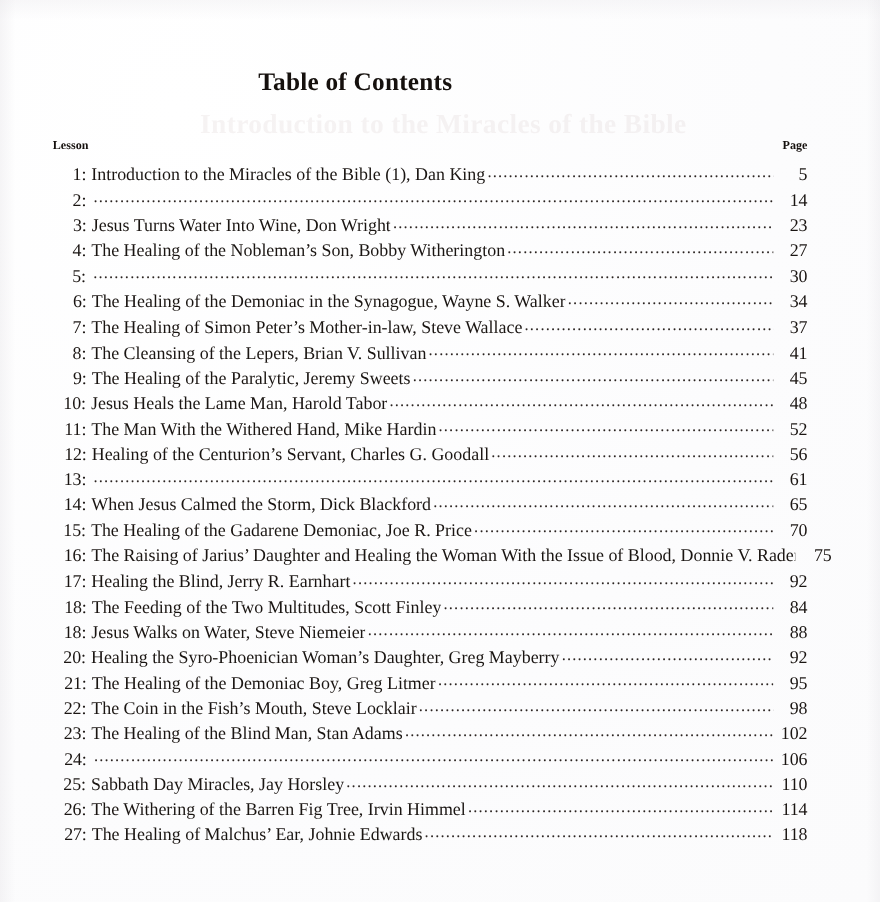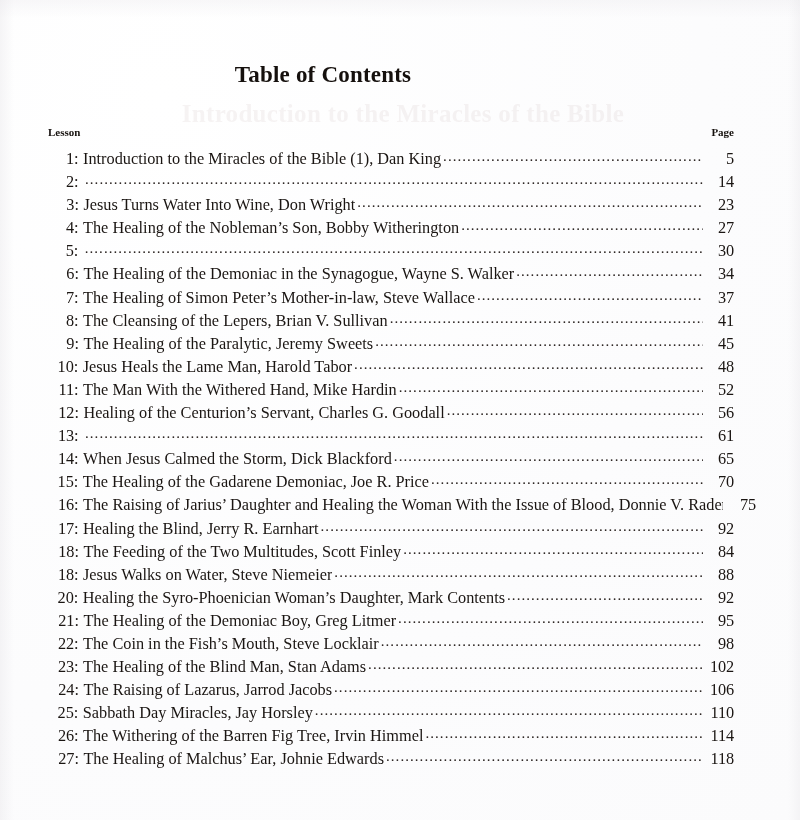--- a/index.html
+++ b/index.html
@@ -282,21 +282,21 @@
       <div class="toc-row">
         <span class="toc-num">18</span>
         <span class="toc-colon">:</span>
         <span class="toc-title">Jesus Walks on Water, Steve Niemeier</span>
         <span class="toc-dots">............................................................................................................................................</span>
         <span class="toc-page">88</span>
       </div>
       <div class="toc-row">
         <span class="toc-num">20</span>
         <span class="toc-colon">:</span>
-        <span class="toc-title">Healing the Syro-Phoenician Woman’s Daughter, Mark Contents</span>
+        <span class="toc-title">Healing the Syro-Phoenician Woman’s Daughter, Greg Mayberry</span>
         <span class="toc-dots">............................................................................................................................................</span>
         <span class="toc-page">92</span>
       </div>
       <div class="toc-row">
         <span class="toc-num">21</span>
         <span class="toc-colon">:</span>
         <span class="toc-title">The Healing of the Demoniac Boy, Greg Litmer</span>
         <span class="toc-dots">............................................................................................................................................</span>
         <span class="toc-page">95</span>
       </div>
@@ -310,21 +310,20 @@
       <div class="toc-row">
         <span class="toc-num">23</span>
         <span class="toc-colon">:</span>
         <span class="toc-title">The Healing of the Blind Man, Stan Adams</span>
         <span class="toc-dots">............................................................................................................................................</span>
         <span class="toc-page">102</span>
       </div>
       <div class="toc-row">
         <span class="toc-num">24</span>
         <span class="toc-colon">:</span>
-        <span class="toc-title">The Raising of Lazarus, Jarrod Jacobs</span>
         <span class="toc-dots">............................................................................................................................................</span>
         <span class="toc-page">106</span>
       </div>
       <div class="toc-row">
         <span class="toc-num">25</span>
         <span class="toc-colon">:</span>
         <span class="toc-title">Sabbath Day Miracles, Jay Horsley</span>
         <span class="toc-dots">............................................................................................................................................</span>
         <span class="toc-page">110</span>
       </div>

